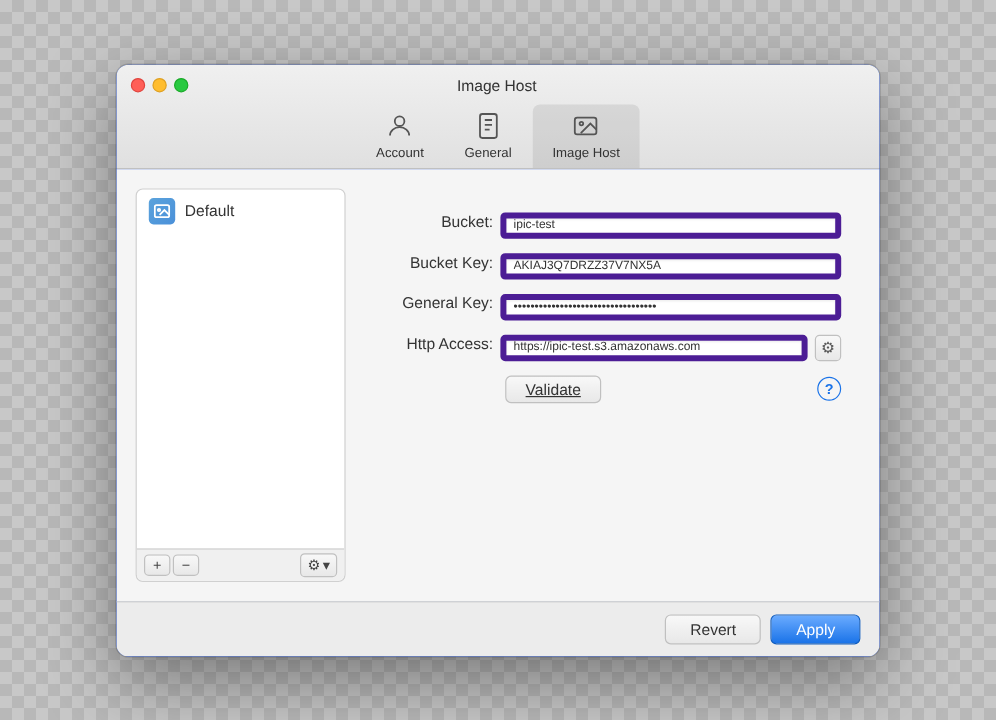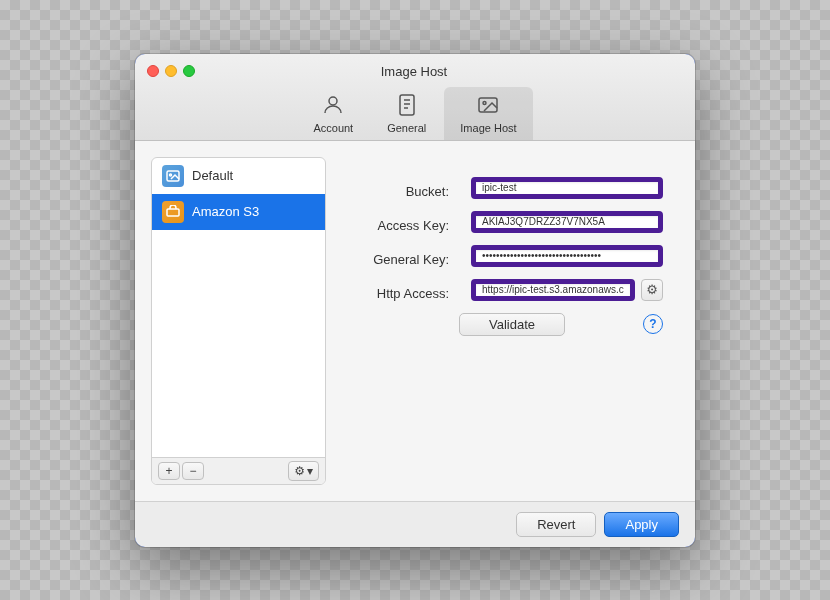--- a/index.html
+++ b/index.html
@@ -15,21 +15,21 @@
         linear-gradient(-45deg, transparent 75%, #b8b8b8 75%);
       background-size: 20px 20px;
       background-position: 0 0, 0 10px, 10px -10px, -10px 0px;
       display: flex;
       align-items: center;
       justify-content: center;
       font-family: -apple-system, BlinkMacSystemFont, 'Helvetica Neue', Helvetica, Arial, sans-serif;
     }
 
     .window {
-      width: 560px;
+      width: 636px;
       background: #1d4ed8;
       border-radius: 10px;
       box-shadow: 0 20px 60px rgba(0,0,0,0.4), 0 0 0 1px rgba(0,0,0,0.15);
       overflow: hidden;
     }
 
     
     .title-bar {
       background: linear-gradient(to bottom, #f0f0f0, #e0e0e0);
       border-bottom: 1px solid #c0c0c0;
@@ -204,22 +204,22 @@
     .right-panel {
       flex: 1;
       display: flex;
       flex-direction: column;
       padding: 20px 16px 10px;
       gap: 12px;
     }
 
     .form-row {
       display: flex;
-      align-items: flex-end;
-      gap: 22px;
+      align-items: flex-start;
+      gap: 6px;
     }
 
     .form-label {
       width: 95px;
       text-align: right;
       font-size: 13px;
       color: #333;
       font-weight: 400;
     }
 
@@ -259,27 +259,28 @@
     }
 
     .validate-row {
       display: flex;
       align-items: center;
       padding-left: 105px;
       gap: 10px;
     }
 
     .validate-btn {
-      padding: 3px 29px;
+      padding: 3px 16px;
       border: 1px solid #c0c0c0;
       border-radius: 5px;
       background: linear-gradient(to bottom, #f8f8f8, #e8e8e8);
       font-size: 13px;
       cursor: pointer;
       color: #333;
+      text-decoration: underline;
     }
 
     .help-icon {
       width: 20px;
       height: 20px;
       border-radius: 50%;
       border: 1.5px solid #1a73e8;
       display: flex;
       align-items: center;
       justify-content: center;
@@ -373,29 +374,20 @@
         <div class="list-item">
           <div class="list-item-icon icon-default">
             <svg width="14" height="14" viewBox="0 0 14 14" fill="none" stroke="white" stroke-width="1.5">
               <rect x="1" y="2" width="12" height="10" rx="1.5"></rect>
               <circle cx="4.5" cy="6" r="1"></circle>
               <path d="M13 10l-4-4-4 4"></path>
             </svg>
           </div>
           <span>Default</span>
         </div>
-        <div class="list-item selected">
-          <div class="list-item-icon icon-s3">
-            <svg width="14" height="14" viewBox="0 0 14 14" fill="none" stroke="white" stroke-width="1.5">
-              <rect x="1" y="4" width="12" height="7" rx="1"></rect>
-              <path d="M4 4V3a3 3 0 016 0v1"></path>
-            </svg>
-          </div>
-          <span>Amazon S3</span>
-        </div>
       </div>
       <div class="left-panel-bar">
         <button class="panel-bar-btn">
           <span>+</span>
         </button>
         <button class="panel-bar-btn">
           <span>−</span>
         </button>
         <div class="panel-bar-gear">
           <span>⚙</span>
@@ -406,21 +398,21 @@
 
     <div class="right-panel">
       <div class="form-row">
         <span class="form-label">Bucket:</span>
         <div class="form-input-wrap">
           <input class="form-input" type="text" value="ipic-test" style="">
         </div>
       </div>
 
       <div class="form-row">
-        <span class="form-label">Access Key:</span>
+        <span class="form-label">Bucket Key:</span>
         <div class="form-input-wrap">
           <input class="form-input" type="text" value="AKIAJ3Q7DRZZ37V7NX5A" style="">
         </div>
       </div>
 
       <div class="form-row">
         <span class="form-label">General Key:</span>
         <div class="form-input-wrap">
           <input class="form-input" type="password" value="••••••••••••••••••••••••••••••••••" style="">
         </div>

